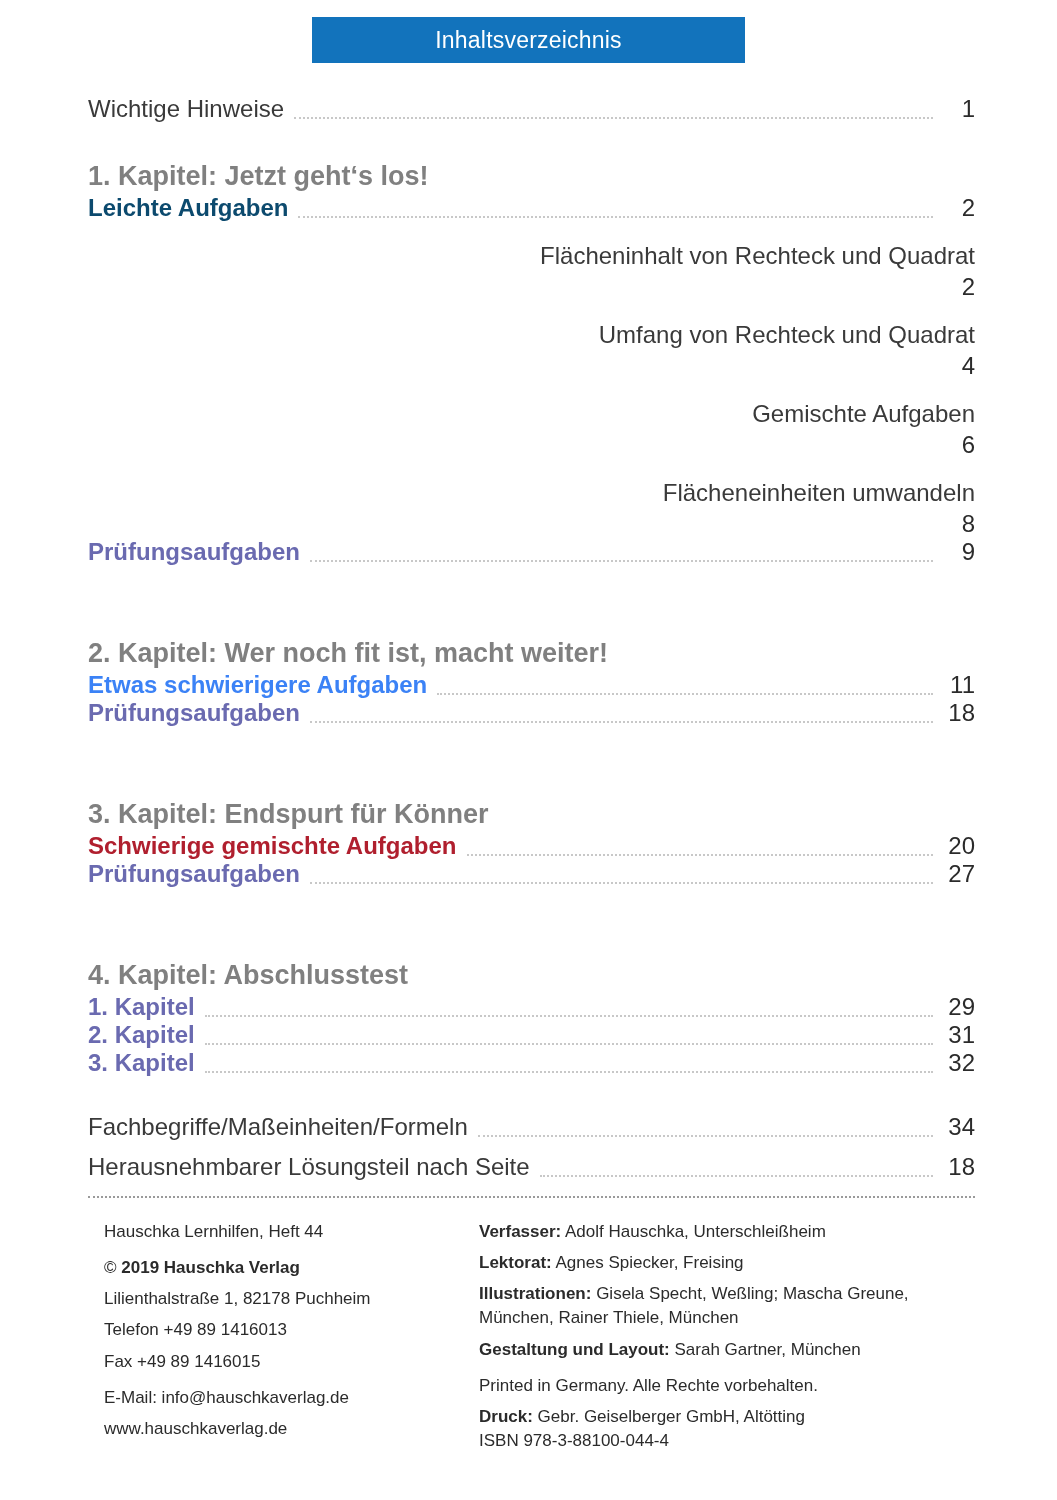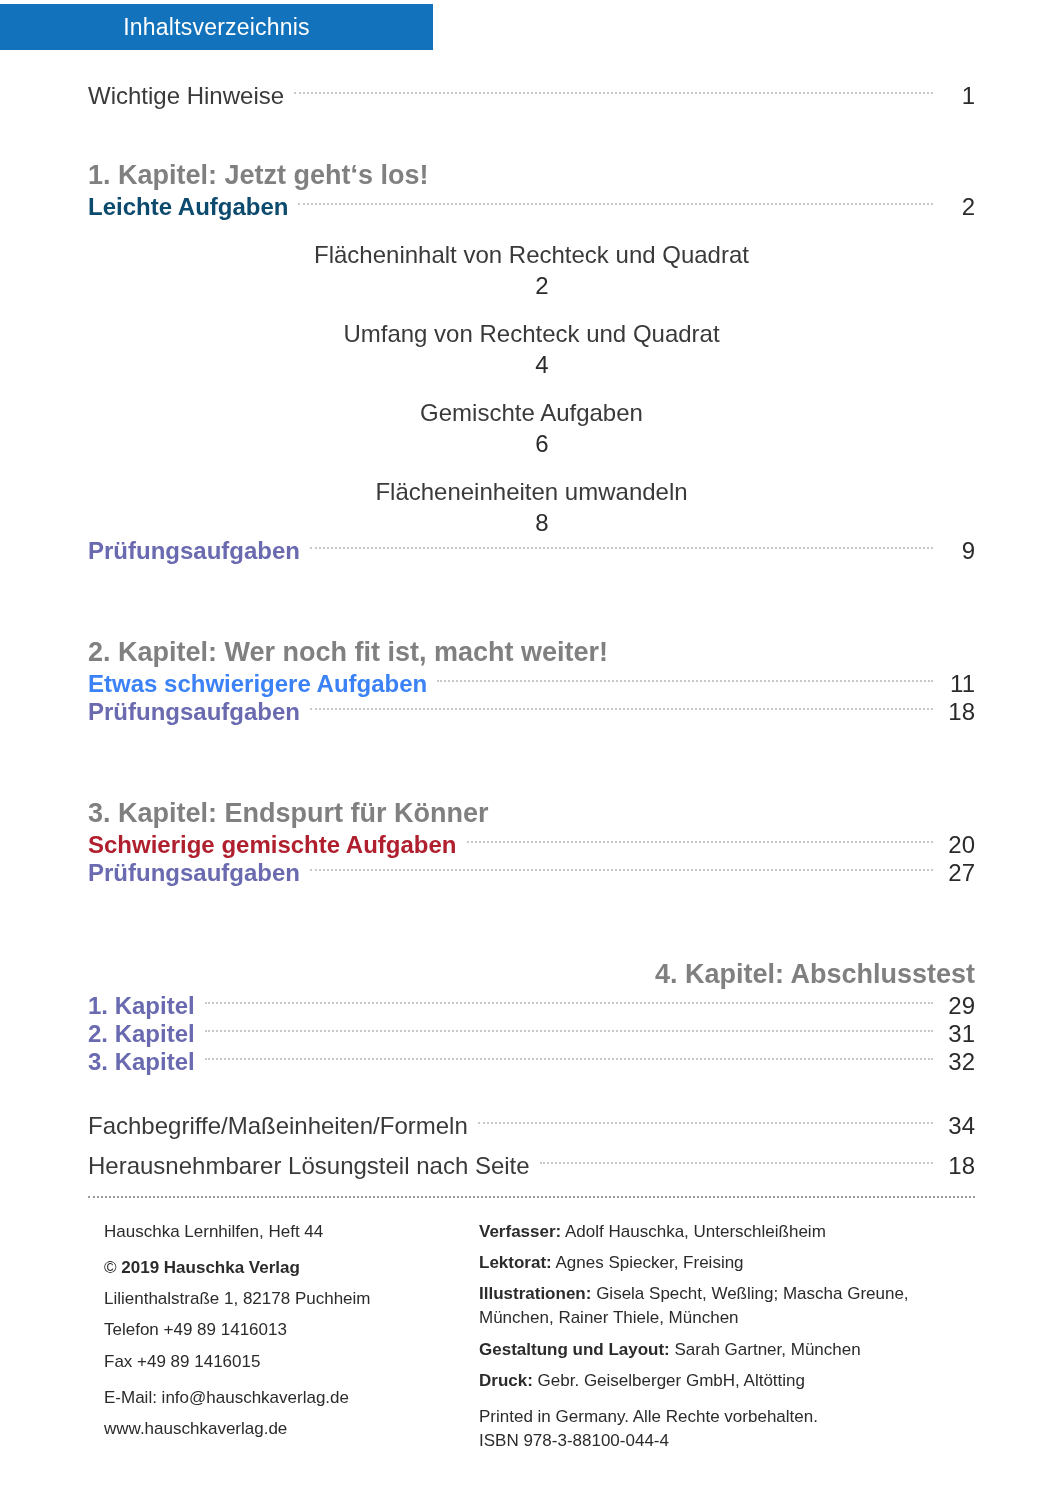--- a/index.html
+++ b/index.html
@@ -12,21 +12,22 @@
     height: 1500px;
     font-family: "Liberation Sans", sans-serif;
     color: #2b2b2b;
     position: relative;
     overflow: hidden;
   }
 
   
   .banner-row {
     display: flex;
-    padding-top: 4px;
+    justify-content: center;
+    padding-top: 17px;
   }
   .banner {
     width: 433px;
     height: 46px;
     background: #1273bc;
     display: flex;
     align-items: center;
     justify-content: center;
     color: #ffffff;
     font-size: 23px;
@@ -34,21 +35,21 @@
   }
 
   
   .content {
     padding: 0 82px 0 88px;
   }
 
   
   .toc-row {
     display: flex;
-    align-items: center;
+    align-items: flex-end;
     width: 100%;
   }
   .toc-label {
     white-space: nowrap;
     font-size: 24px;
     color: #3a3a3a;
   }
   .toc-leader {
     flex: 1 1 auto;
     margin: 0 8px 0 10px;
@@ -73,21 +74,21 @@
   .c-green  .toc-label { color: #0c4a6e; }
   .c-orange .toc-label { color: #3b82f6; }
   .c-red    .toc-label { color: #b01f2e; }
   .c-purple .toc-label { color: #6a6ab0; }
 
   
   .chapter-heading {
     font-size: 27px;
     font-weight: bold;
     color: #808080;
-    margin-top: 50px;
+    margin-top: 38px;
     margin-bottom: 2px;
   }
 
   
   .footer {
     position: absolute;
     left: 88px;
     right: 82px;
     top: 1196px;
   }
@@ -186,21 +187,21 @@
     <span class="toc-label">Schwierige gemischte Aufgaben</span>
     <span class="toc-leader"></span>
     <span class="toc-page">20</span>
   </div>
   <div class="toc-row row-colored c-purple">
     <span class="toc-label">Prüfungsaufgaben</span>
     <span class="toc-leader"></span>
     <span class="toc-page">27</span>
   </div>
 
-  <div class="chapter-heading" style="margin-top:72px;text-align:right;">4. Kapitel: Abschlusstest</div>
+  <div class="chapter-heading" style="margin-top:72px;">4. Kapitel: Abschlusstest</div>
 
   <div class="toc-row row-colored c-purple">
     <span class="toc-label">1. Kapitel</span>
     <span class="toc-leader"></span>
     <span class="toc-page">29</span>
   </div>
   <div class="toc-row row-colored c-purple">
     <span class="toc-label">2. Kapitel</span>
     <span class="toc-leader"></span>
     <span class="toc-page">31</span>
@@ -253,22 +254,22 @@
       </div>
       <div class="f-line sp-sm">
         <span class="f-bold">Illustrationen:</span>
         <span>Gisela Specht, Weßling; Mascha Greune,</span>
       </div>
       <div class="f-line">München,  Rainer Thiele, München</div>
       <div class="f-line sp-sm">
         <span class="f-bold">Gestaltung und Layout:</span>
         <span>Sarah Gartner, München</span>
       </div>
+      <div class="f-line sp">Printed in Germany. Alle Rechte vorbehalten.</div>
       <div class="f-line sp-sm">
         <span class="f-bold">Druck:</span>
         <span>Gebr. Geiselberger GmbH, Altötting</span>
       </div>
-      <div class="f-line sp">Printed in Germany. Alle Rechte vorbehalten.</div>
       <div class="f-line">ISBN 978-3-88100-044-4</div>
     </div>
 
   </div>
 </div>
 
 </body></html>

